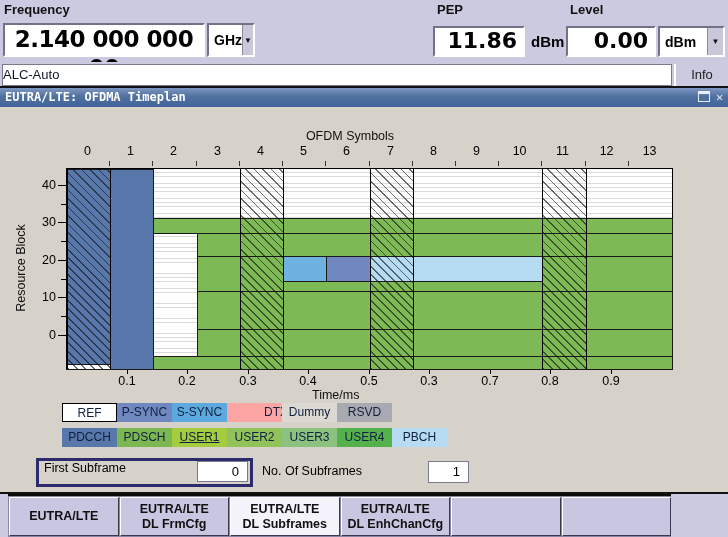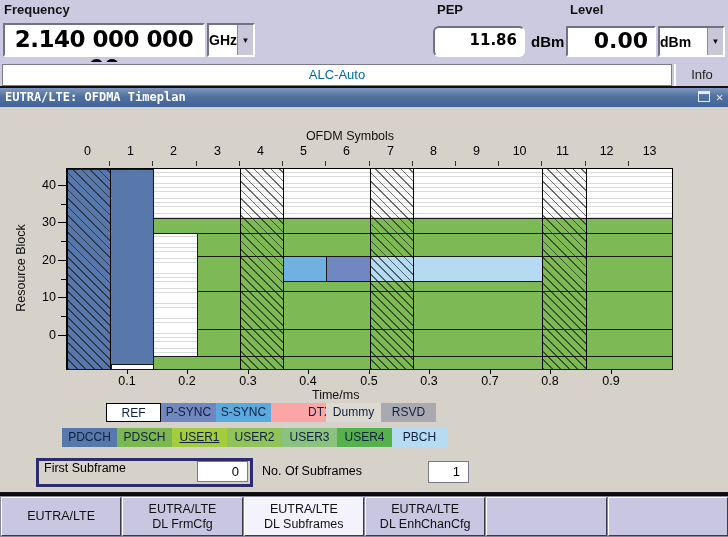--- a/index.html
+++ b/index.html
@@ -7,54 +7,54 @@
     font-family:"Liberation Sans",sans-serif;color:#000;overflow:hidden;}
 
   
   #header{position:absolute;left:0;top:0;width:728px;height:62px;background:#CBCAE0;}
   .hdr-label{position:absolute;top:2px;font-size:13px;font-weight:bold;color:#111;}
   .fld{position:absolute;background:#fff;border:2px solid;border-color:#71718A #FFF #FFF #71718A;
     font-family:"DejaVu Sans",sans-serif;font-weight:bold;box-sizing:border-box;}
   #freq-field{left:3px;top:23px;width:202px;height:34px;font-size:23px;line-height:29px;text-align:center;letter-spacing:-0.5px;}
   .unitbox{position:absolute;background:#fff;border:2px solid;border-color:#71718A #FFF #FFF #71718A;
     box-sizing:border-box;display:flex;align-items:center;}
-  .unitbox .utxt{font-weight:bold;font-size:14px;flex:1;}
+  .unitbox .utxt{font-weight:bold;font-size:14px;padding-left:5px;flex:1;}
   .drop-btn{width:15px;align-self:stretch;background:#C9C7D8;border-left:1px solid #8A8A9A;
     display:flex;align-items:center;justify-content:center;font-size:8px;color:#111;}
   #freq-unit{left:207px;top:23px;width:48px;height:34px;}
-  #pep-field{left:433px;top:26px;width:92px;height:31px;font-size:15px;line-height:25px;text-align:right;padding-right:6px;border-radius:6px;}
+  #pep-field{left:433px;top:26px;width:92px;height:31px;font-size:22px;line-height:25px;text-align:right;padding-right:6px;}
   #pep-unit-static{position:absolute;left:531px;top:33px;font-weight:bold;font-size:15px;}
   #level-field{left:566px;top:26px;width:90px;height:31px;font-size:22px;line-height:25px;text-align:right;padding-right:6px;}
   #level-unit{left:658px;top:26px;width:67px;height:31px;}
 
   
   #statusbar{position:absolute;left:0;top:62px;width:728px;height:26px;background:#CBCAE0;}
   #status-field{position:absolute;left:2px;top:2px;width:668px;height:20px;background:#fff;
-    border:1px solid #7A7A8C;font-size:13px;line-height:20px;text-align:center;color:#0369a1;box-sizing:content-box;}
+    border:1px solid #7A7A8C;font-size:13px;line-height:20px;text-align:left;color:#0f172a;box-sizing:content-box;}
   #info-btn{position:absolute;left:674px;top:2px;width:52px;height:22px;font-size:13px;line-height:22px;
     text-align:center;color:#222;border-left:2px solid #fff;}
   #statusbar::after{content:"";position:absolute;left:0;bottom:0;width:728px;height:2px;background:#111;}
 
   
   #window{position:absolute;left:0;top:88px;width:728px;height:404px;background:#D6D2CA;border-bottom:2px solid #111;}
   #titlebar{position:absolute;left:0;top:0;width:728px;height:19px;
     background:linear-gradient(180deg,#7E96C2 0%,#51719F 45%,#41639B 100%);
     color:#fff;font-family:"DejaVu Sans Mono",monospace;font-weight:bold;font-size:12px;line-height:19px;padding-left:5px;box-sizing:border-box;}
   #btn-max{position:absolute;right:18px;top:3px;width:12px;height:11px;border:1px solid #E8ECF5;border-top:3px solid #E8ECF5;box-sizing:border-box;}
   #btn-close{position:absolute;right:2px;top:2px;width:13px;height:14px;color:#E8ECF5;font-size:12px;line-height:14px;text-align:center;font-weight:bold;}
 
   
   .ax{position:absolute;font-size:12.5px;color:#111;}
   #ofdm-title{left:250px;top:41px;width:200px;text-align:center;}
   #rb-title{left:-79px;top:173px;width:200px;text-align:center;transform:rotate(-90deg);}
   #time-title{left:312px;top:300px;width:100px;}
   #plot{position:absolute;left:66px;top:80px;width:605px;height:200px;border:1px solid #000;
     background:repeating-linear-gradient(180deg,#fff 0px,#fff 3px,#DADada 3px,#DAdada 3.75px);}
   .region{position:absolute;box-sizing:border-box;border:1px solid #191919;}
-  .hatch{background-image:repeating-linear-gradient(45deg,rgba(15,15,15,.6) 0px,rgba(15,15,15,.6) 1.2px,transparent 1.2px,transparent 6px);margin-left:44px;}
+  .hatch{background-image:repeating-linear-gradient(45deg,rgba(15,15,15,.6) 0px,rgba(15,15,15,.6) 1.2px,transparent 1.2px,transparent 6px);}
   .refcol{position:absolute;box-sizing:border-box;border-left:1px solid #000;border-right:1px solid #000;
     background-image:repeating-linear-gradient(45deg,rgba(15,15,15,.6) 0px,rgba(15,15,15,.6) 1.2px,transparent 1.2px,transparent 6px);}
   .sym-num{position:absolute;width:30px;text-align:center;top:56px;font-size:12.5px;}
   .sym-tick{position:absolute;width:1px;height:5px;background:#333;top:73px;}
   .rb-lbl{position:absolute;width:26px;text-align:right;font-size:12.5px;}
   .rb-tick{position:absolute;height:1px;background:#000;}
   .t-tick{position:absolute;width:1px;height:5px;background:#000;top:281px;}
   .t-lbl{position:absolute;width:40px;text-align:center;top:286px;font-size:12.5px;}
 
   
@@ -66,22 +66,22 @@
   
   #fs-group{position:absolute;left:36px;top:370px;width:217px;height:29px;border:3px solid #2B2B6E;
     box-sizing:border-box;display:flex;}
   #fs-label{font-size:12.5px;padding-left:5px;flex:1;}
   .val-box{background:#fff;border:1px solid #7A7A8C;font-size:13px;text-align:right;box-sizing:border-box;}
   #fs-value{width:51px;height:21px;line-height:19px;padding-right:8px;margin-right:2px;}
   #ns-label{position:absolute;left:262px;top:376px;font-size:12.5px;}
   #ns-value{position:absolute;left:428px;top:373px;width:41px;height:22px;line-height:20px;padding-right:8px;}
 
   
-  #softkeys{position:absolute;left:0;top:494px;width:728px;height:43px;background:#8886A5;
-    border-top:2px solid #0A0A0A;box-sizing:border-box;display:flex;}
+  #softkeys{position:absolute;left:8px;top:494px;width:663px;height:43px;background:#8886A5;
+    border-top:2px solid #0A0A0A;box-sizing:border-box;display:flex;font-weight:bold;}
   .softkey{flex:1;margin:1px 0 1px 1px;background:#C9C6E2;border:1px solid;
     border-color:#FFF #3A3950 #3A3950 #FFF;display:flex;flex-direction:column;
     align-items:center;justify-content:center;font-size:12.5px;line-height:15px;text-align:center;color:#111;}
   .softkey.active{background:#F4F2FA;}
 </style>
 </head>
 <body>
 
 <div id="screen">
 

